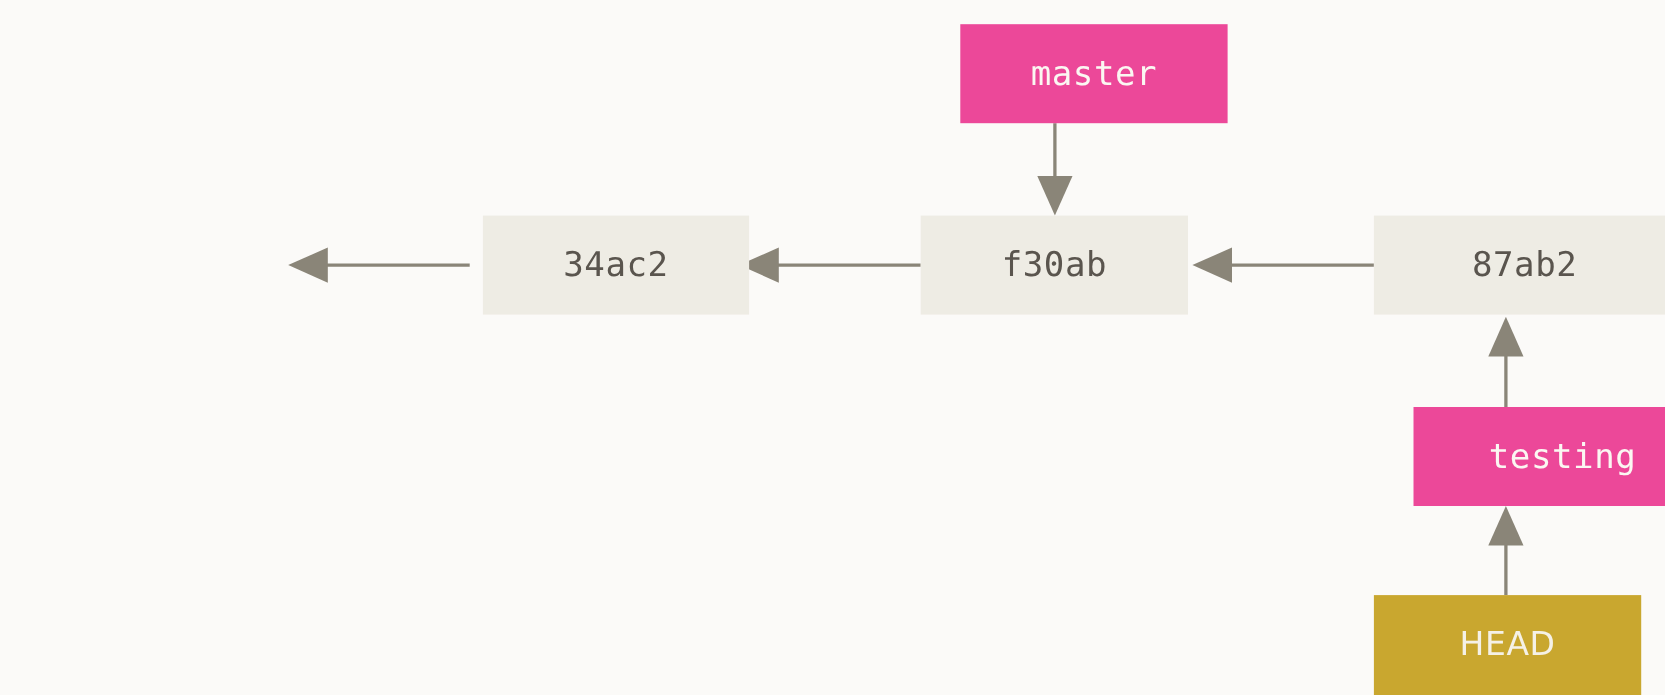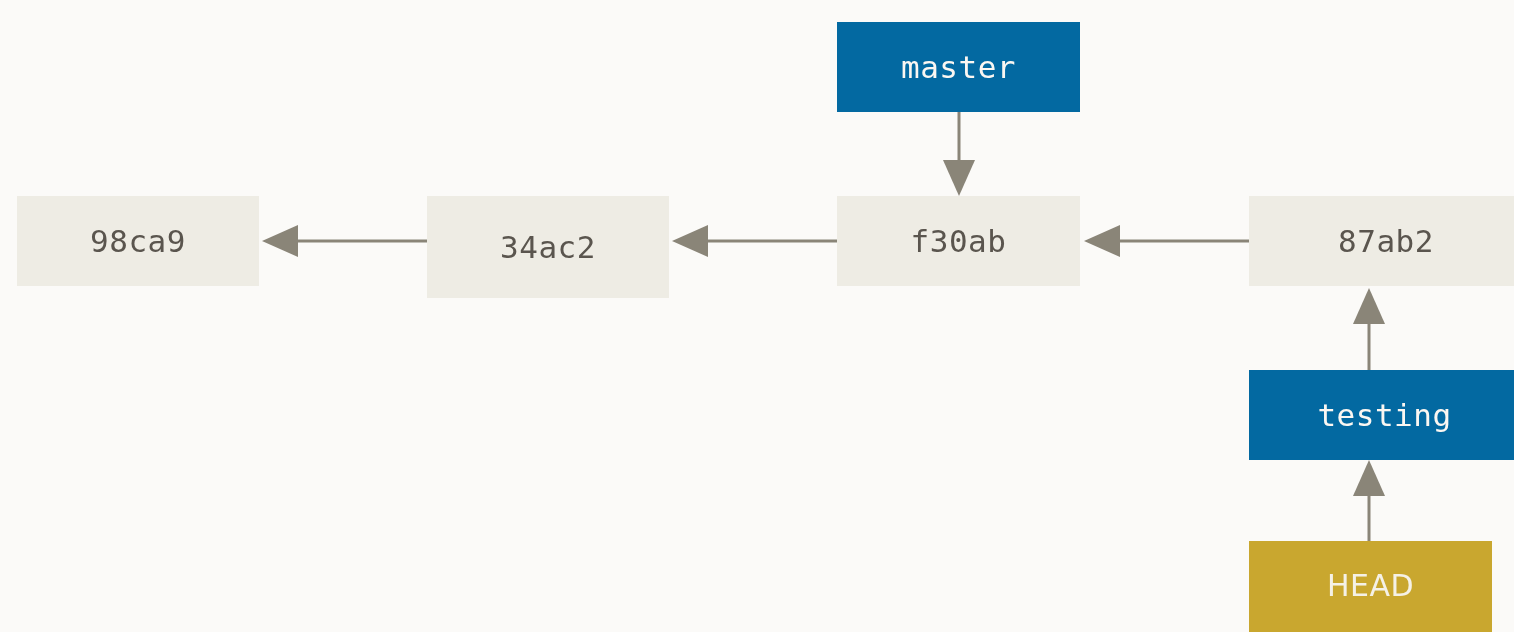--- a/index.html
+++ b/index.html
@@ -30,25 +30,26 @@
     user-select: none;
   }
   .node-commit {
     background: #eeece4;
     color: #5a554e;
     font-family: "DejaVu Sans Mono", monospace;
     font-size: 31px;
     letter-spacing: 0.5px;
   }
   .node-branch {
-    background: #0369a1;
+    background: #ec4899;
     color: #fbf7f2;
     font-family: "DejaVu Sans Mono", monospace;
     font-size: 31px;
     letter-spacing: 0.5px;
+    margin-left: 36px;
   }
   .node-head {
     background: #c9a72f;
     color: #f5f1e6;
     font-family: "DejaVu Sans", sans-serif;
     font-size: 30px;
     letter-spacing: 0.5px;
   }
   .edge-layer {
     position: absolute;
@@ -90,25 +91,22 @@
       <line x1="1369" y1="370" x2="1369" y2="322" stroke="#8a8578" stroke-width="3"></line>
       <polygon points="1369,288 1353,324 1385,324" fill="#8a8578"></polygon>
     </g>
 
     <g>
       <line x1="1369" y1="541" x2="1369" y2="494" stroke="#8a8578" stroke-width="3"></line>
       <polygon points="1369,460 1353,496 1385,496" fill="#8a8578"></polygon>
     </g>
   </svg>
 
-  <div class="node node-commit" style="left:17px; top:196px; width:242px; height:90px;">
-    <span>98ca9</span>
-  </div>
 
-  <div class="node node-commit" style="left:427px; top:196px; width:242px; height:102px;align-items:center;">
+  <div class="node node-commit" style="left:439px; top:196px; width:242px; height:90px;align-items:center;">
     <span>34ac2</span>
   </div>
 
   <div class="node node-commit" style="left:837px; top:196px; width:243px; height:90px;align-items:center;">
     <span>f30ab</span>
   </div>
 
   <div class="node node-commit" style="left:1249px; top:196px; width:274px; height:90px;">
     <span>87ab2</span>
   </div>

